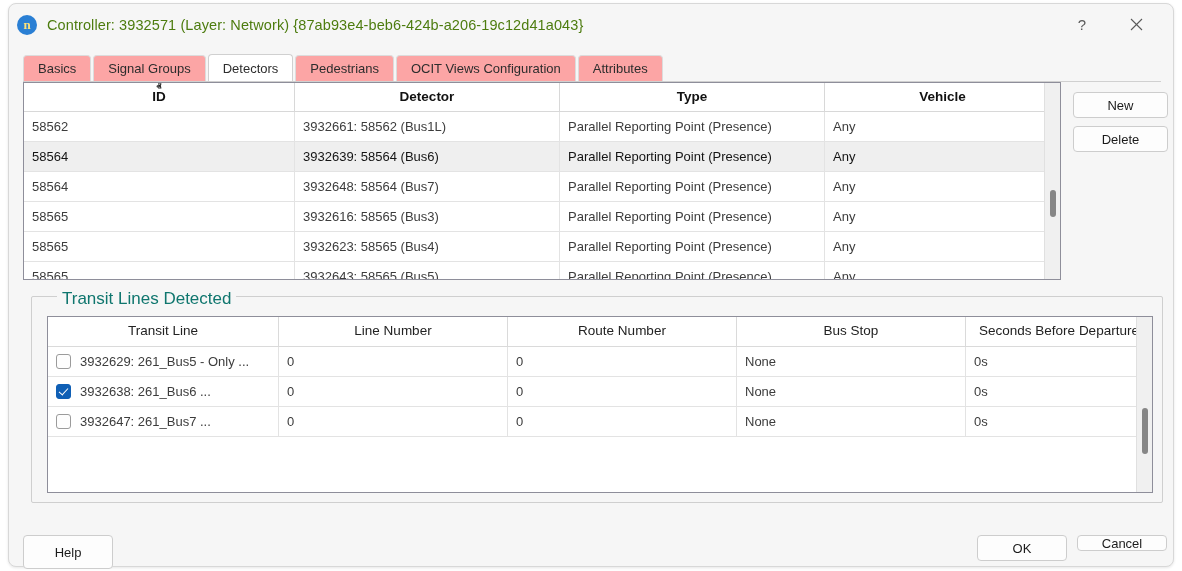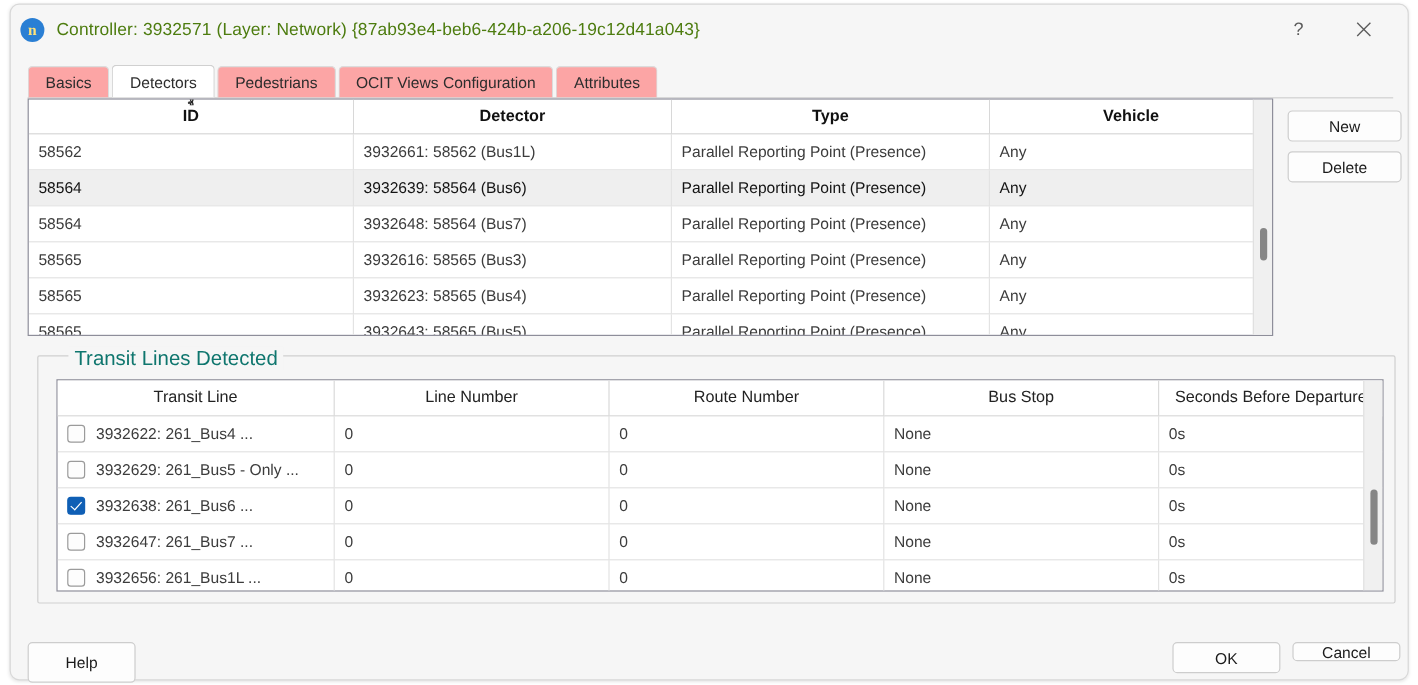--- a/index.html
+++ b/index.html
@@ -313,20 +313,21 @@
   </div>
   <div class="titlebtn" id="close-btn-title">
     <svg width="13" height="13" viewBox="0 0 13 13">
       <line x1="1" y1="1" x2="12" y2="12" stroke="#5a5a5a" stroke-width="1.1"></line>
       <line x1="12" y1="1" x2="1" y2="12" stroke="#5a5a5a" stroke-width="1.1"></line>
     </svg>
   </div>
 
   <div id="tabstrip">
       <div class="tab">Basics</div>
+      <div class="tab">Signal Groups</div>
       <div class="tab selected">Detectors</div>
       <div class="tab">Pedestrians</div>
       <div class="tab">OCIT Views Configuration</div>
       <div class="tab">Attributes</div>
     </div>
 
   <div id="detector-panel">
     <table class="grid">
       <thead>
           <tr>
@@ -413,32 +414,20 @@
           <th>
             <span>Seconds Before Departure</span>
           </th>
         </tr>
           </thead>
         <tbody id="transit-body">
             <tr>
               <td class="cb-cell">
                 <div class="cb-wrap">
                   <div class="cbox"></div>
-                  <span>3932622: 261_Bus4 ...</span>
-                </div>
-              </td>
-              <td>0</td>
-              <td>0</td>
-              <td>None</td>
-              <td>0s</td>
-            </tr>
-            <tr>
-              <td class="cb-cell">
-                <div class="cb-wrap">
-                  <div class="cbox"></div>
                   <span>3932629: 261_Bus5 - Only ...</span>
                 </div>
               </td>
               <td>0</td>
               <td>0</td>
               <td>None</td>
               <td>0s</td>
             </tr>
             <tr>
               <td class="cb-cell">
@@ -457,32 +446,20 @@
                 <div class="cb-wrap">
                   <div class="cbox"></div>
                   <span>3932647: 261_Bus7 ...</span>
                 </div>
               </td>
               <td>0</td>
               <td>0</td>
               <td>None</td>
               <td>0s</td>
             </tr>
-            <tr>
-              <td class="cb-cell">
-                <div class="cb-wrap">
-                  <div class="cbox"></div>
-                  <span>3932656: 261_Bus1L ...</span>
-                </div>
-              </td>
-              <td>0</td>
-              <td>0</td>
-              <td>None</td>
-              <td>0s</td>
-            </tr>
           </tbody>
       </table>
       <div class="vscroll">
         <div class="vthumb" style="top:91px;height:46px"></div>
       </div>
     </div>
   </div>
 
   <div class="btn" id="btn-help">Help</div>
   <div class="btn" id="btn-ok">OK</div>

